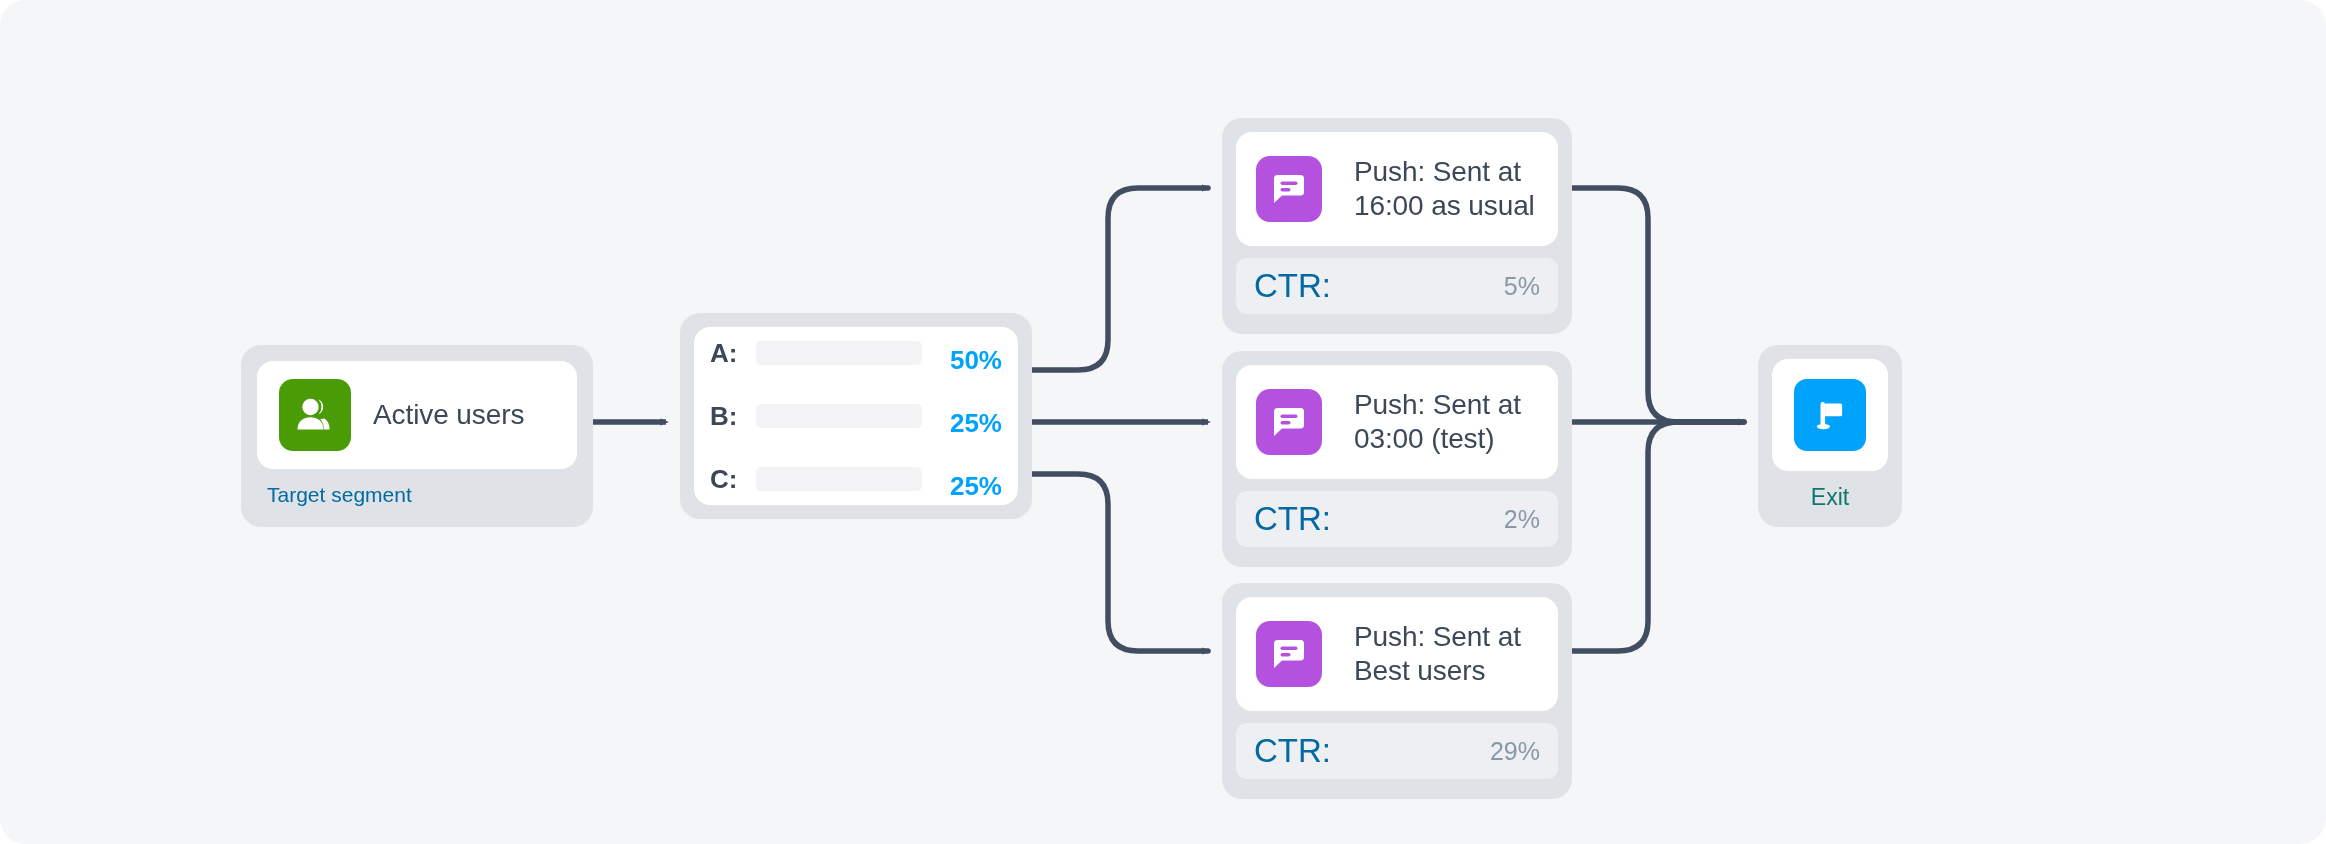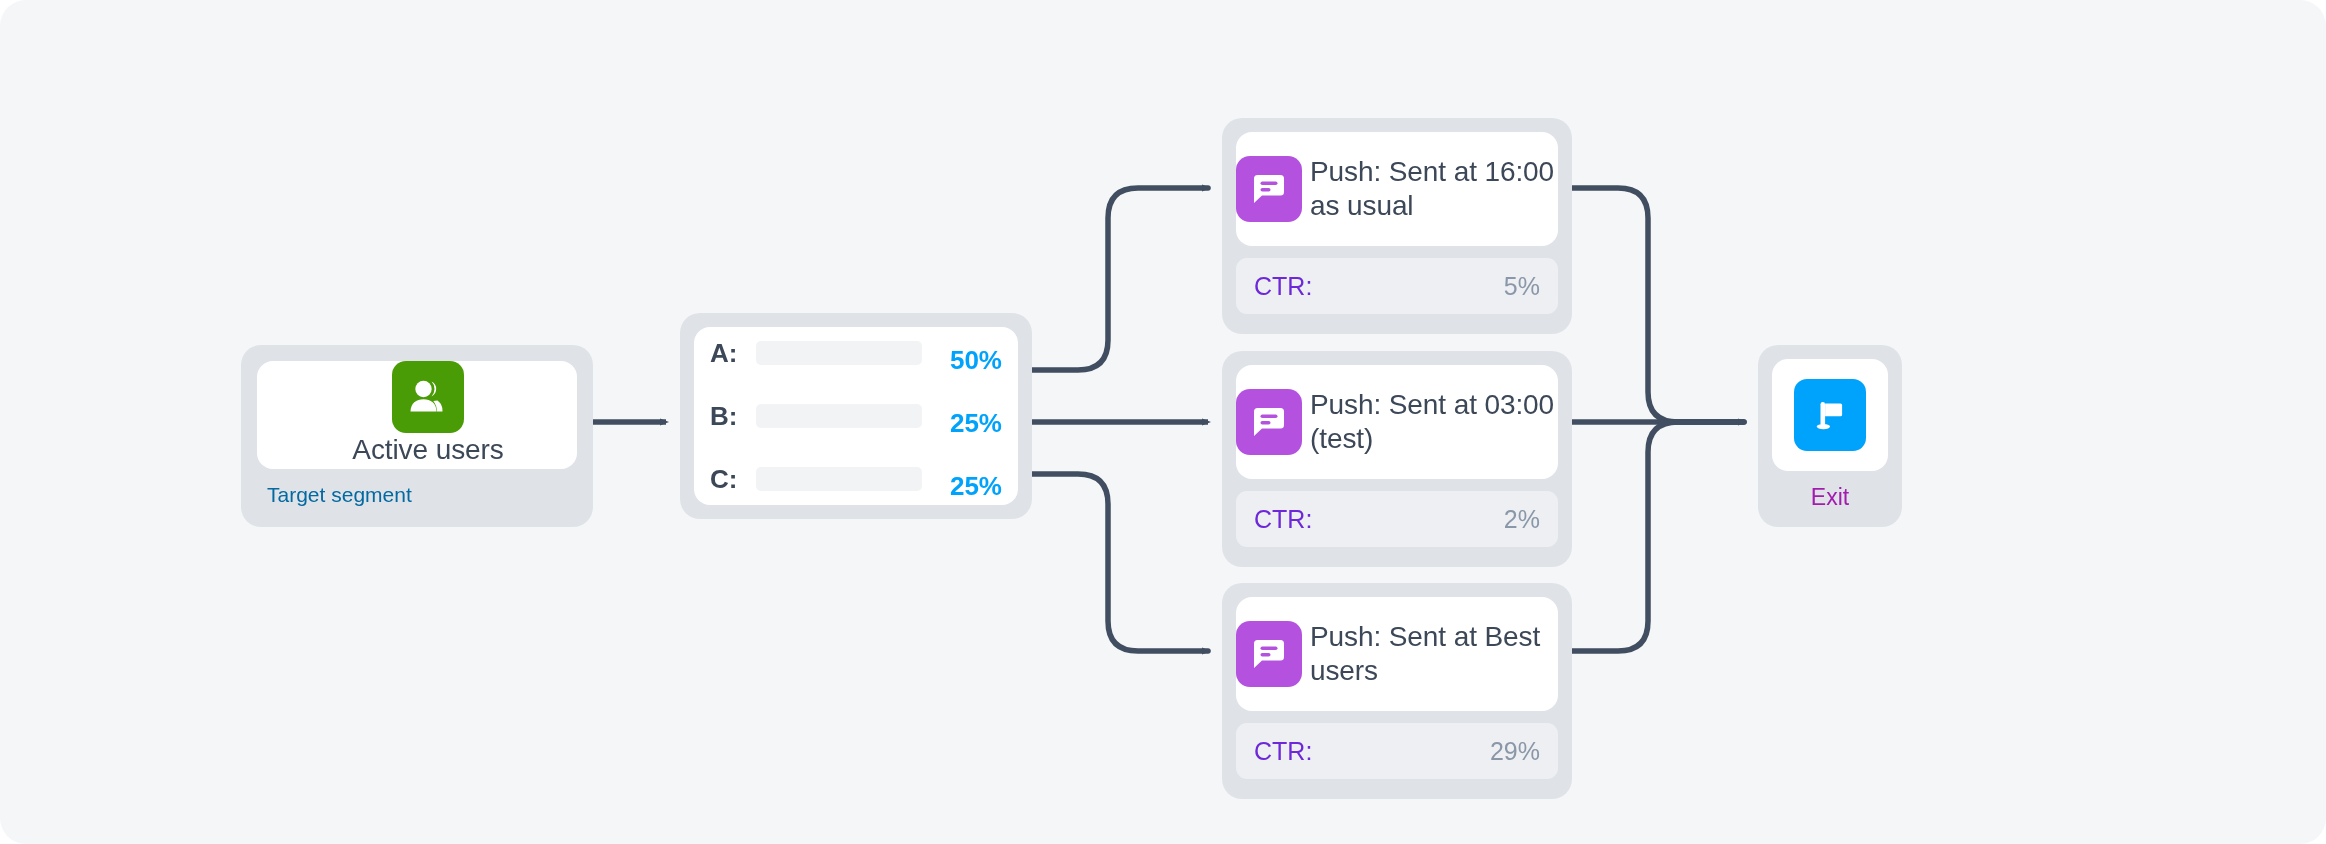--- a/index.html
+++ b/index.html
@@ -45,21 +45,21 @@
 
   
   #node-segment {
     left: 241px; top: 345px;
     width: 352px; height: 182px;
     padding: 16px;
   }
   #node-segment .node-inner {
     width: 320px; height: 108px;
     padding-left: 22px;
-    flex-direction: column;
+    gap: 22px;
   }
   .icon-tile {
     width: 72px; height: 72px;
     border-radius: 14px;
     flex: 0 0 auto;
     display: flex; align-items: center; justify-content: center;
   }
   .icon-tile.green { background: #4a9c06; }
   .icon-tile.purple { background: #b452df; }
   .icon-tile.blue { background: #00a3fb; }
@@ -128,52 +128,53 @@
     left: 1222px;
     width: 350px;
     padding: 14px;
     height: 216px;
   }
   #node-push-a { top: 118px; }
   #node-push-b { top: 351px; }
   #node-push-c { top: 583px; }
   .push-node .node-inner {
     width: 322px; height: 114px;
-    gap: 8px;
+    padding-left: 20px;
+    gap: 32px;
   }
   .push-node .icon-tile { width: 66px; height: 66px; }
   .ctr-strip {
     margin-top: 12px;
     height: 56px;
     background: #edeff2;
     border-radius: 11px;
     display: flex;
     align-items: center;
     justify-content: space-between;
     padding: 0 18px;
   }
-  .ctr-label { font-size: 25px; color: #6d28d9; }
+  .ctr-label { font-size: 33px; color: #0369a1; }
   .ctr-value { font-size: 25px; color: #8a97a8; }
 
   
   #node-exit {
     left: 1758px; top: 345px;
     width: 144px; height: 182px;
     padding: 14px 14px 0 14px;
     text-align: center;
   }
   #node-exit .node-inner {
     width: 116px; height: 112px;
     justify-content: center;
     padding: 0;
   }
   #node-exit .icon-tile { width: 72px; height: 72px; border-radius: 13px; }
   .exit-label {
     font-size: 23px;
-    color: #a21caf;
+    color: #0f766e;
     margin-top: 13px;
   }
 </style>
 </head>
 <body>
 
 <div id="canvas">
 
   <svg id="edges" viewBox="0 0 2326 844" xmlns="http://www.w3.org/2000/svg">
     <defs>

